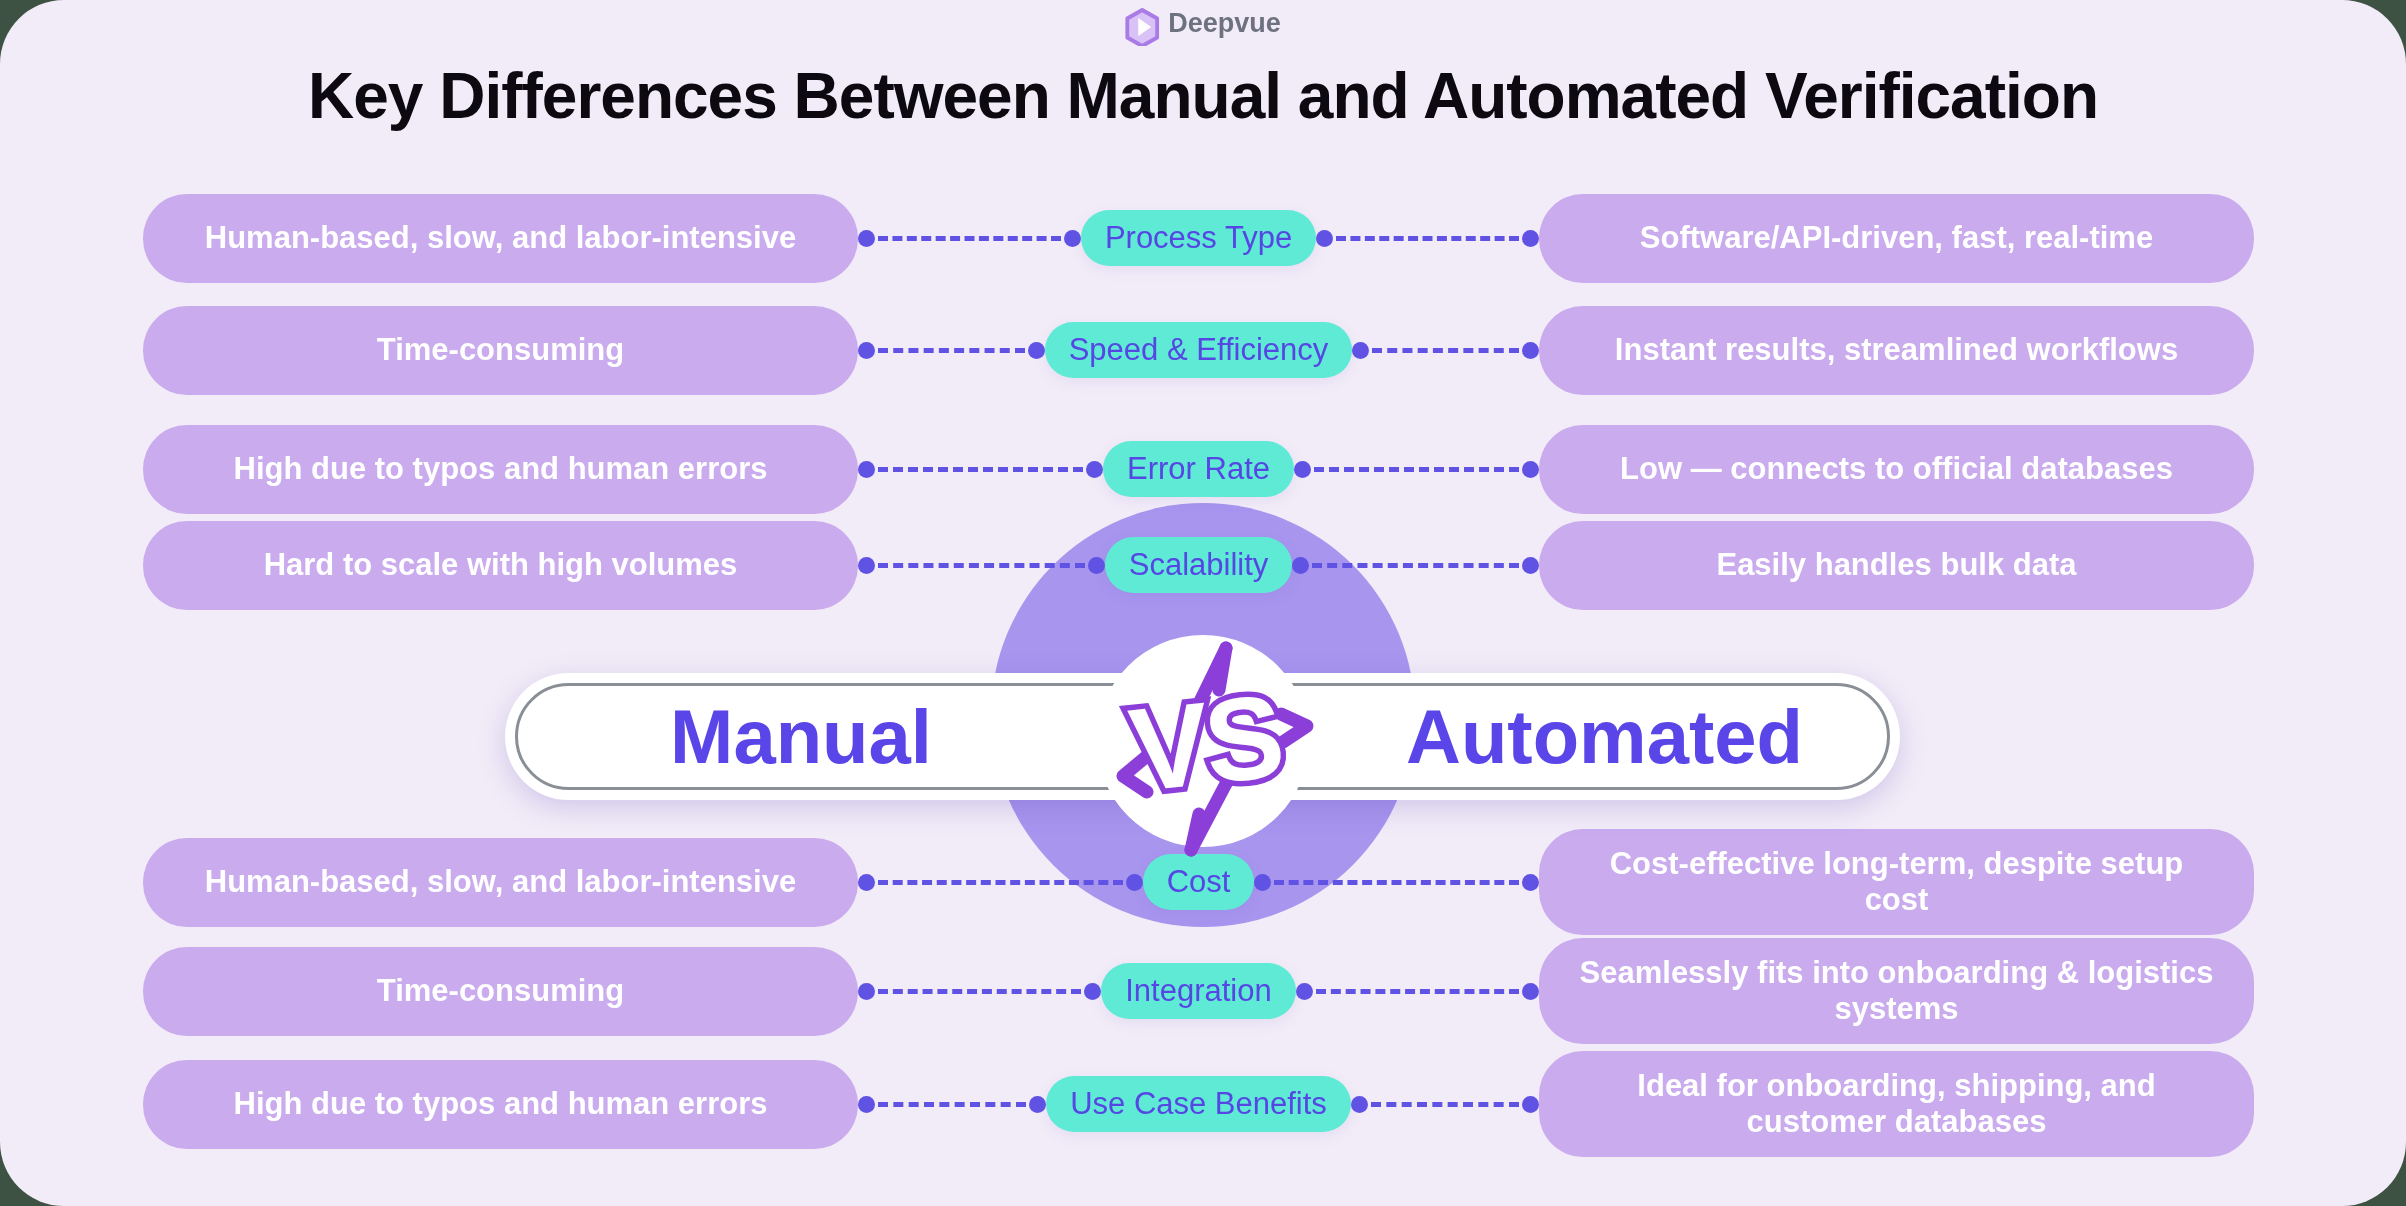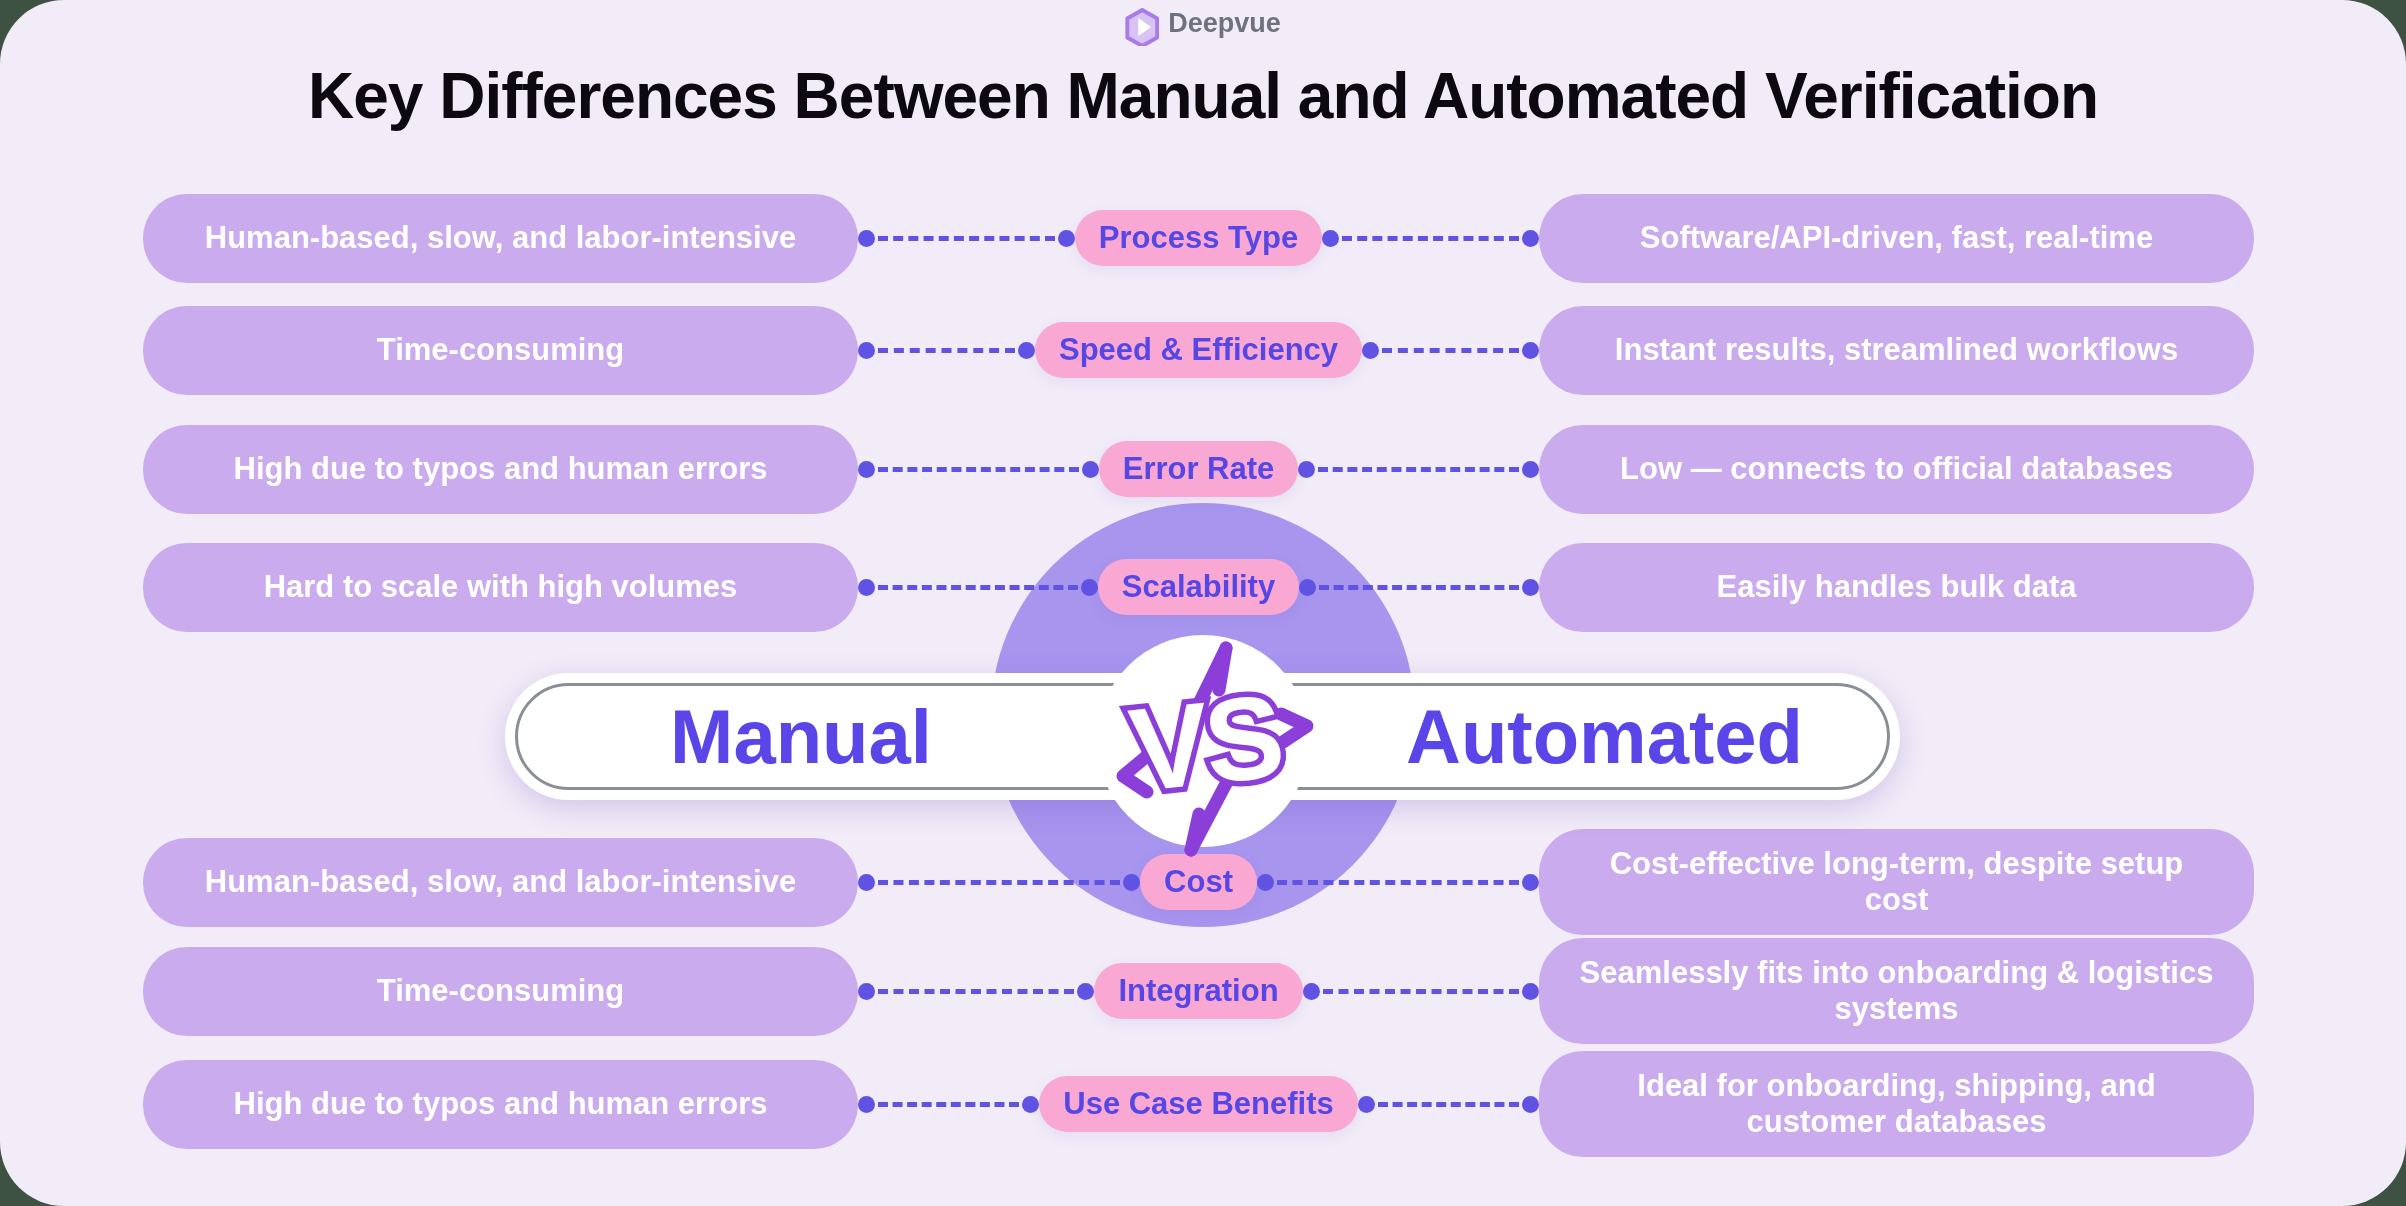--- a/index.html
+++ b/index.html
@@ -26,36 +26,36 @@
   
   .big-circle{
     position:absolute;left:991px;top:503px;width:424px;height:424px;border-radius:50%;
     background:#a795ee;z-index:1;
   }
   
   .row{
     position:absolute;left:143px;width:2111px;height:110px;
     display:flex;align-items:center;z-index:3;
   }
-  .r0{top:183px;} .r1{top:295px;} .r2{top:414px;} .r3{top:532px;}
+  .r0{top:183px;} .r1{top:295px;} .r2{top:414px;} .r3{top:510px;}
   .r4{top:827px;} .r5{top:936px;} .r6{top:1049px;}
   .pill{
     flex:0 0 715px;width:715px;min-height:89px;box-sizing:border-box;
     background:#c9abee;border-radius:44px;
     display:flex;align-items:center;justify-content:center;text-align:center;
     color:#ffffff;font-weight:bold;font-size:31px;line-height:1.16;
     padding:16px 38px;
   }
   .grp2 .pill.pillR{min-height:106px;}
   .conn{flex:1 1 auto;display:flex;align-items:center;min-width:0;}
   .dot{width:17px;height:17px;border-radius:50%;background:#6053e4;flex:0 0 auto;}
   .dash{flex:1 1 auto;height:0;border-top:5px dashed #6053e4;margin:0 3px;}
   .cat{
-    flex:0 0 auto;background:#f9a8d4;border-radius:34px;padding:10px 24px;
-    font-size:31px;font-weight:bold;color:#5646e4;white-space:nowrap;
+    flex:0 0 auto;background:#5eead4;border-radius:34px;padding:10px 24px;
+    font-size:31px;font-weight:normal;color:#5646e4;white-space:nowrap;
     box-shadow:0 4px 14px rgba(120,90,200,0.10);
   }
   
   .banner{
     position:absolute;left:505px;top:673px;width:1395px;height:127px;
     background:#ffffff;border-radius:68px;z-index:4;
     box-shadow:0 8px 28px rgba(90,70,180,0.22);
   }
   .banner-inner{
     position:absolute;inset:10px;border:3px solid #8a8e95;border-radius:56px;

